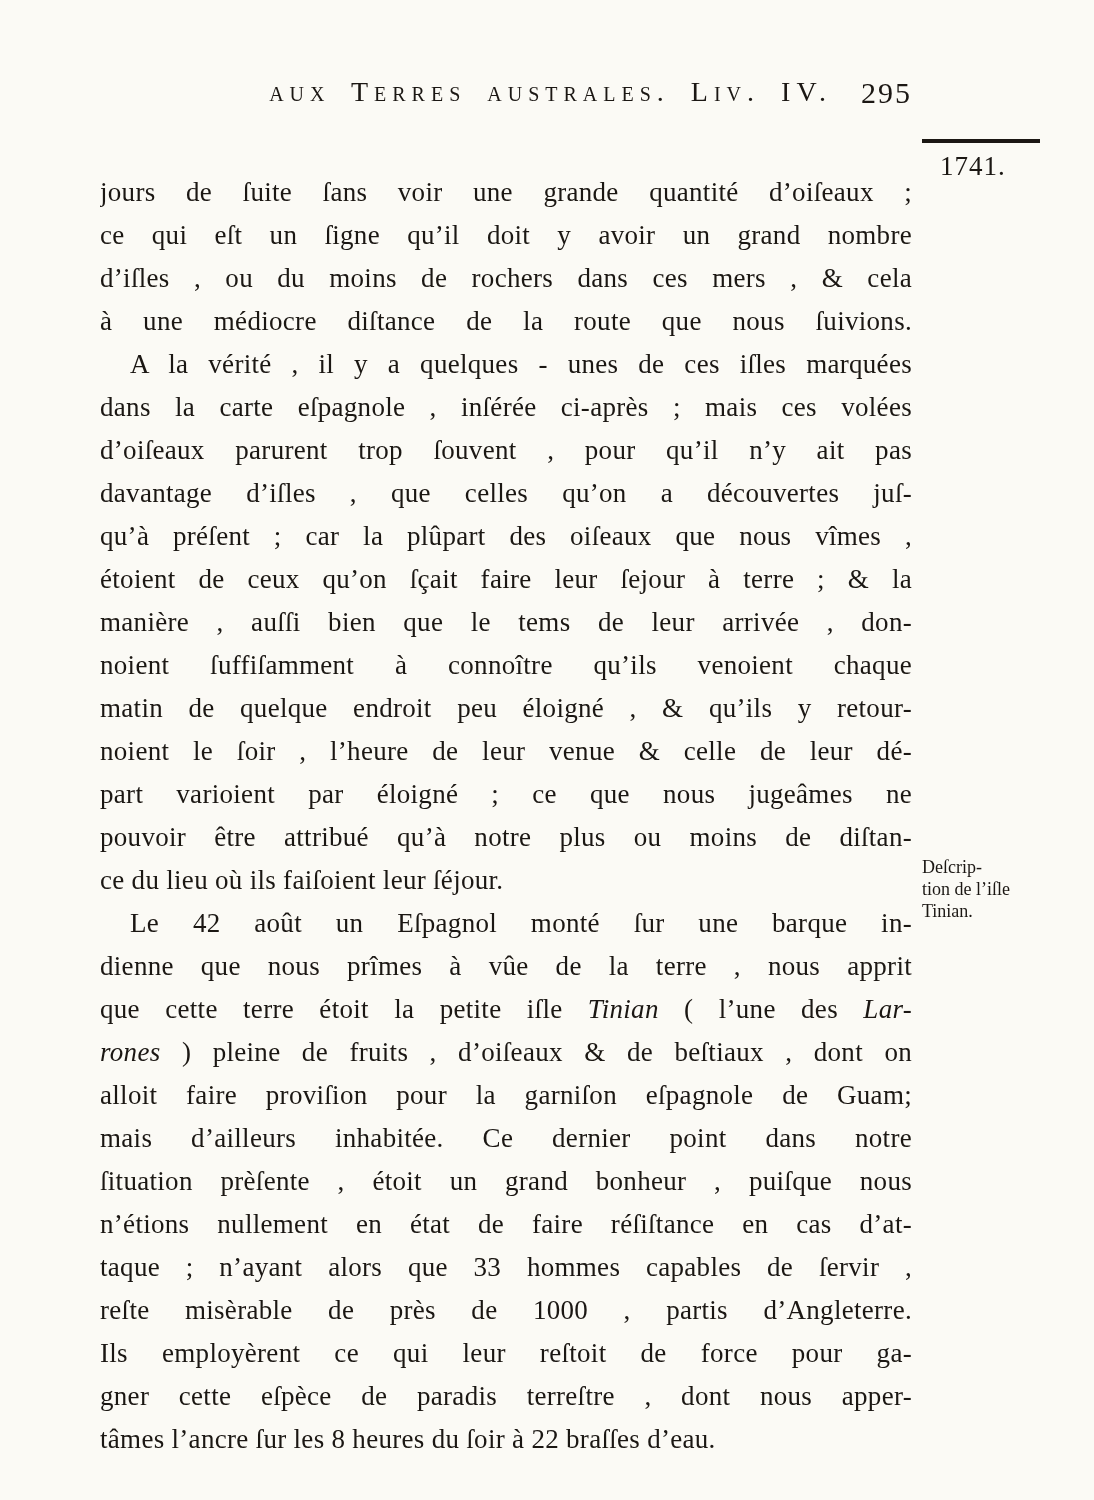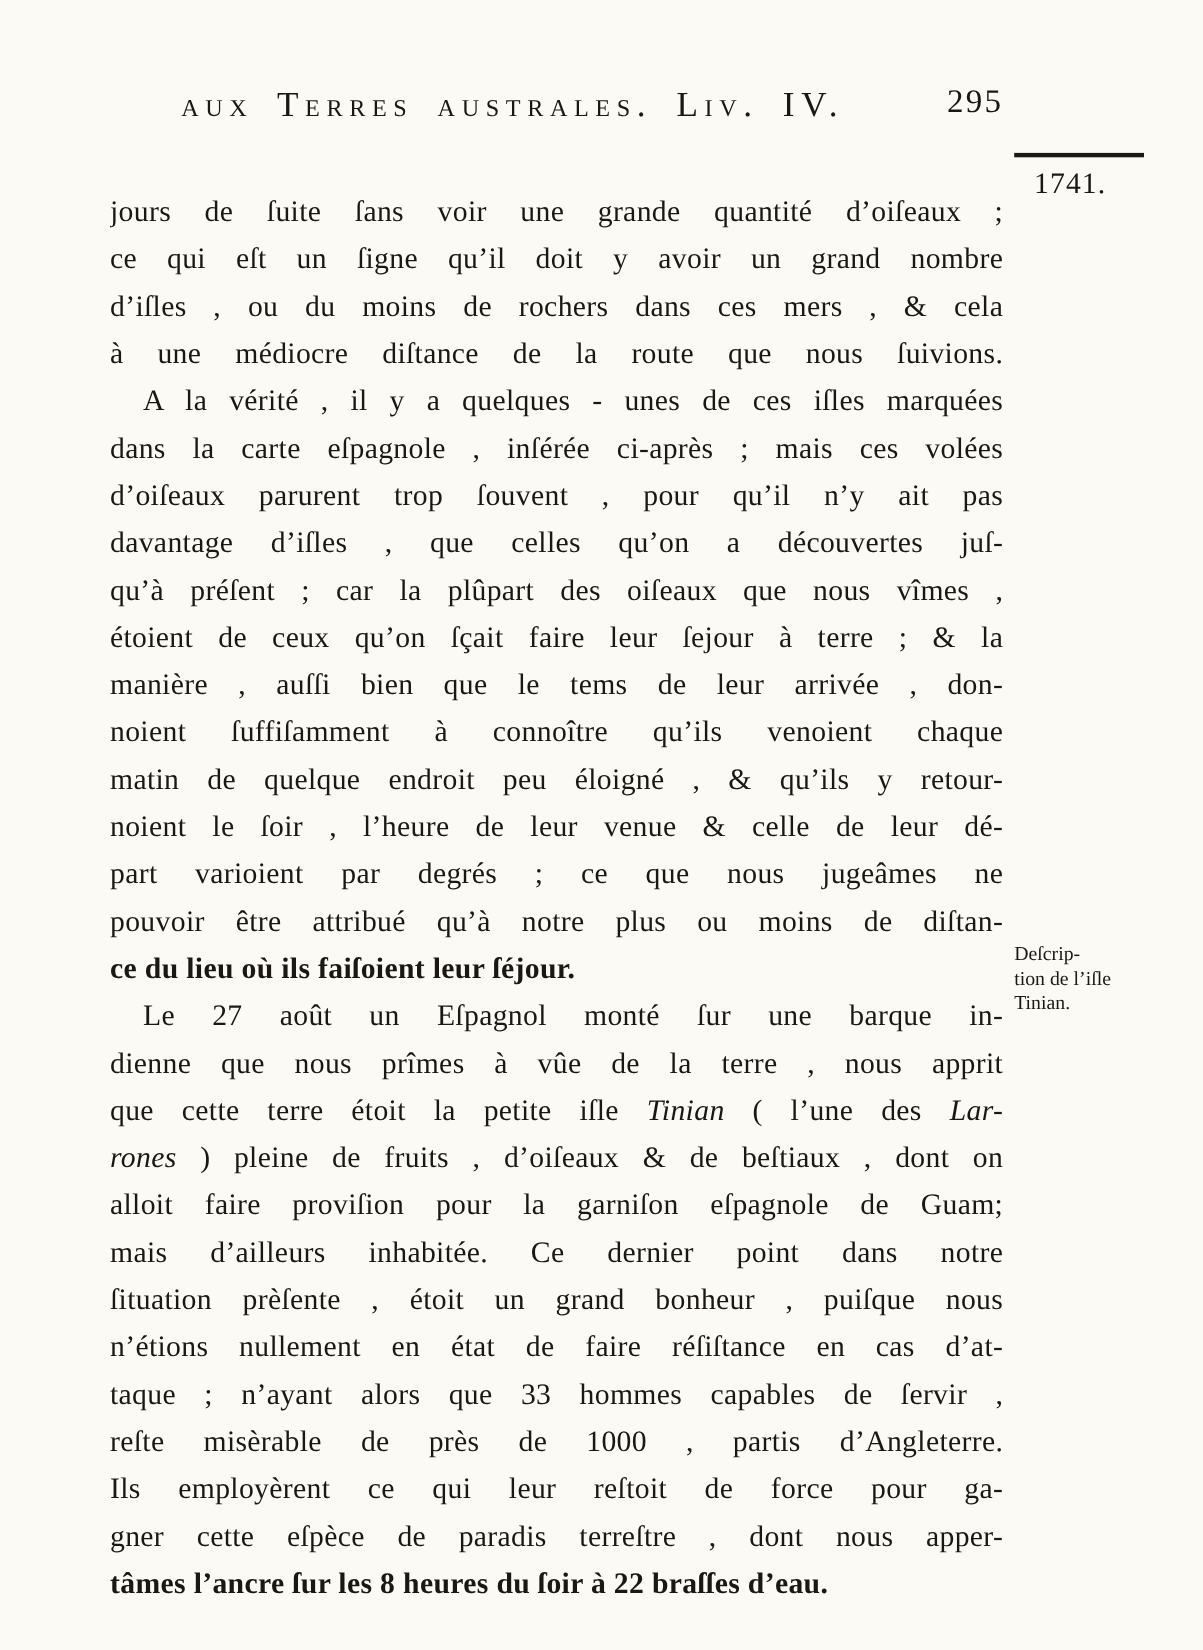--- a/index.html
+++ b/index.html
@@ -21,23 +21,23 @@
     position: absolute;
     left: 100px;
     top: 76px;
     width: 812px;
     height: 42px;
   }
   .header-title {
     position: absolute;
     left: 0;
     right: 80px;
-    text-align: center;
+    text-align: right;
     font-variant: small-caps;
-    font-size: 32px;
+    font-size: 28px;
     letter-spacing: 6px;
     word-spacing: 8px;
     white-space: nowrap;
   }
   .page-number {
     position: absolute;
     right: 0;
     top: 0;
     font-size: 30px;
     letter-spacing: 2px;
@@ -54,21 +54,20 @@
     font-size: 27px;
     line-height: 43px;
     height: 43px;
     letter-spacing: 0.3px;
     text-align: justify;
     text-align-last: justify;
     overflow: hidden;
   }
   .line.lastline {
     text-align-last: left;
-    font-weight: bold;
   }
   .line.indent {
     text-indent: 30px;
   }
   .italic {
     font-style: italic;
   }
   
   .sidenote-year-block {
     position: absolute;
@@ -130,27 +129,27 @@
       <div class="line indent">A la vérité , il y a quelques - unes de ces iſles marquées</div>
       <div class="line">dans la carte eſpagnole , inſérée ci-après ; mais ces volées</div>
       <div class="line">d’oiſeaux parurent trop ſouvent , pour qu’il n’y ait pas</div>
       <div class="line">davantage d’iſles , que celles qu’on a découvertes juſ-</div>
       <div class="line">qu’à préſent ; car la plûpart des oiſeaux que nous vîmes ,</div>
       <div class="line">étoient de ceux qu’on ſçait faire leur ſejour à terre ; &amp; la</div>
       <div class="line">manière , auſſi bien que le tems de leur arrivée , don-</div>
       <div class="line">noient ſuffiſamment à connoître qu’ils venoient chaque</div>
       <div class="line">matin de quelque endroit peu éloigné , &amp; qu’ils y retour-</div>
       <div class="line">noient le ſoir , l’heure de leur venue &amp; celle de leur dé-</div>
-      <div class="line">part varioient par degrés ; ce que nous jugeâmes ne</div>
+      <div class="line">part varioient par éloigné ; ce que nous jugeâmes ne</div>
       <div class="line">pouvoir être attribué qu’à notre plus ou moins de diſtan-</div>
       <div class="line lastline">ce du lieu où ils faiſoient leur ſéjour.</div>
     </div>
 
     <div class="paragraph">
-      <div class="line indent">Le 27 août un Eſpagnol monté ſur une barque in-</div>
+      <div class="line indent">Le 42 août un Eſpagnol monté ſur une barque in-</div>
       <div class="line">dienne que nous prîmes à vûe de la terre , nous apprit</div>
       <div class="line"><span>que cette terre étoit la petite iſle </span><span class="italic">Tinian</span><span> ( l’une des </span><span class="italic">Lar-</span></div>
       <div class="line"><span class="italic">rones</span><span> ) pleine de fruits , d’oiſeaux &amp; de beſtiaux , dont on</span></div>
       <div class="line">alloit faire proviſion pour la garniſon eſpagnole de Guam;</div>
       <div class="line">mais d’ailleurs inhabitée. Ce dernier point dans notre</div>
       <div class="line">ſituation prèſente , étoit un grand bonheur , puiſque nous</div>
       <div class="line">n’étions nullement en état de faire réſiſtance en cas d’at-</div>
       <div class="line">taque ; n’ayant alors que 33 hommes capables de ſervir ,</div>
       <div class="line">reſte misèrable de près de 1000 , partis d’Angleterre.</div>
       <div class="line">Ils employèrent ce qui leur reſtoit de force pour ga-</div>

